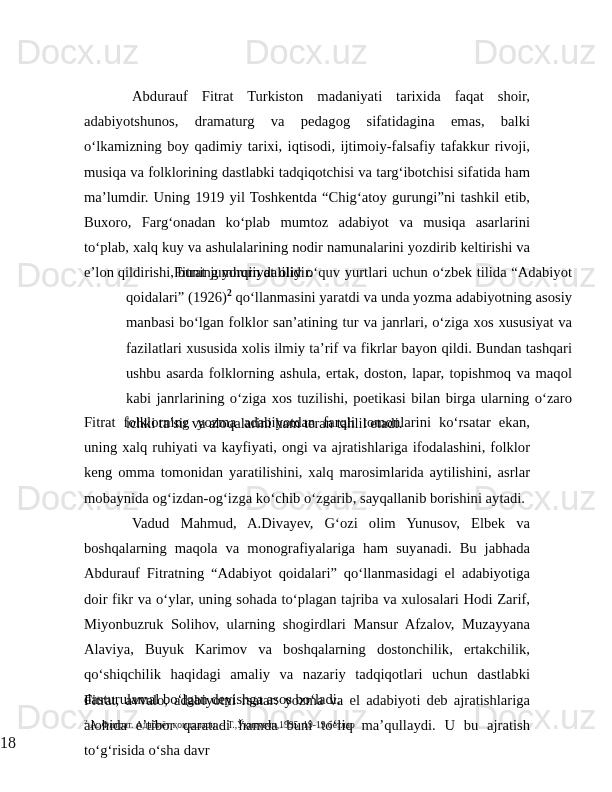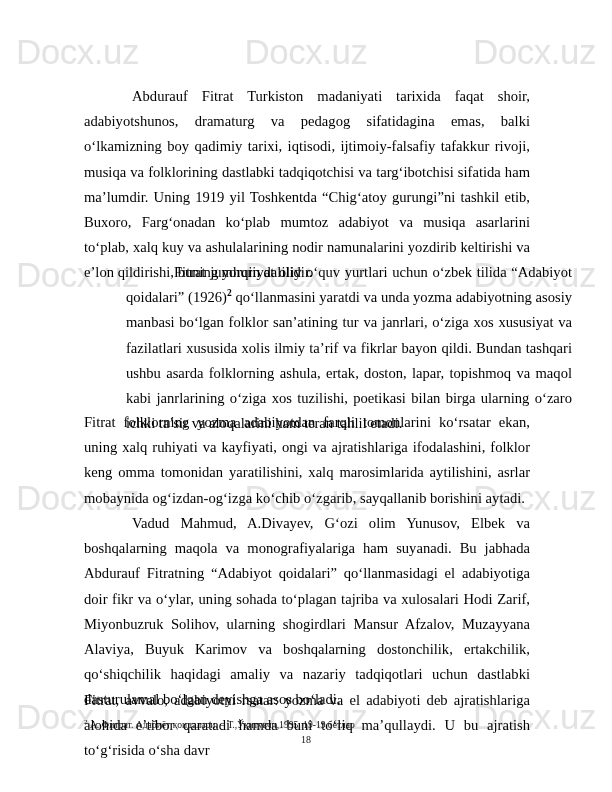--- a/index.html
+++ b/index.html
@@ -111,22 +111,21 @@
     vertical-align: super;
     line-height: 0;
   }
 
   
   .page-number {
     position: absolute;
     left: 0;
     top: 734px;
     width: 612px;
-    text-align: center;
-    font-size: 10px;
+    font-size: 16px;
     color: #101010;
     z-index: 1;
     font-family: "Liberation Serif", "DejaVu Serif", serif;
   }
 </style>
 </head>
 <body>
 
 <div class="page">
 

